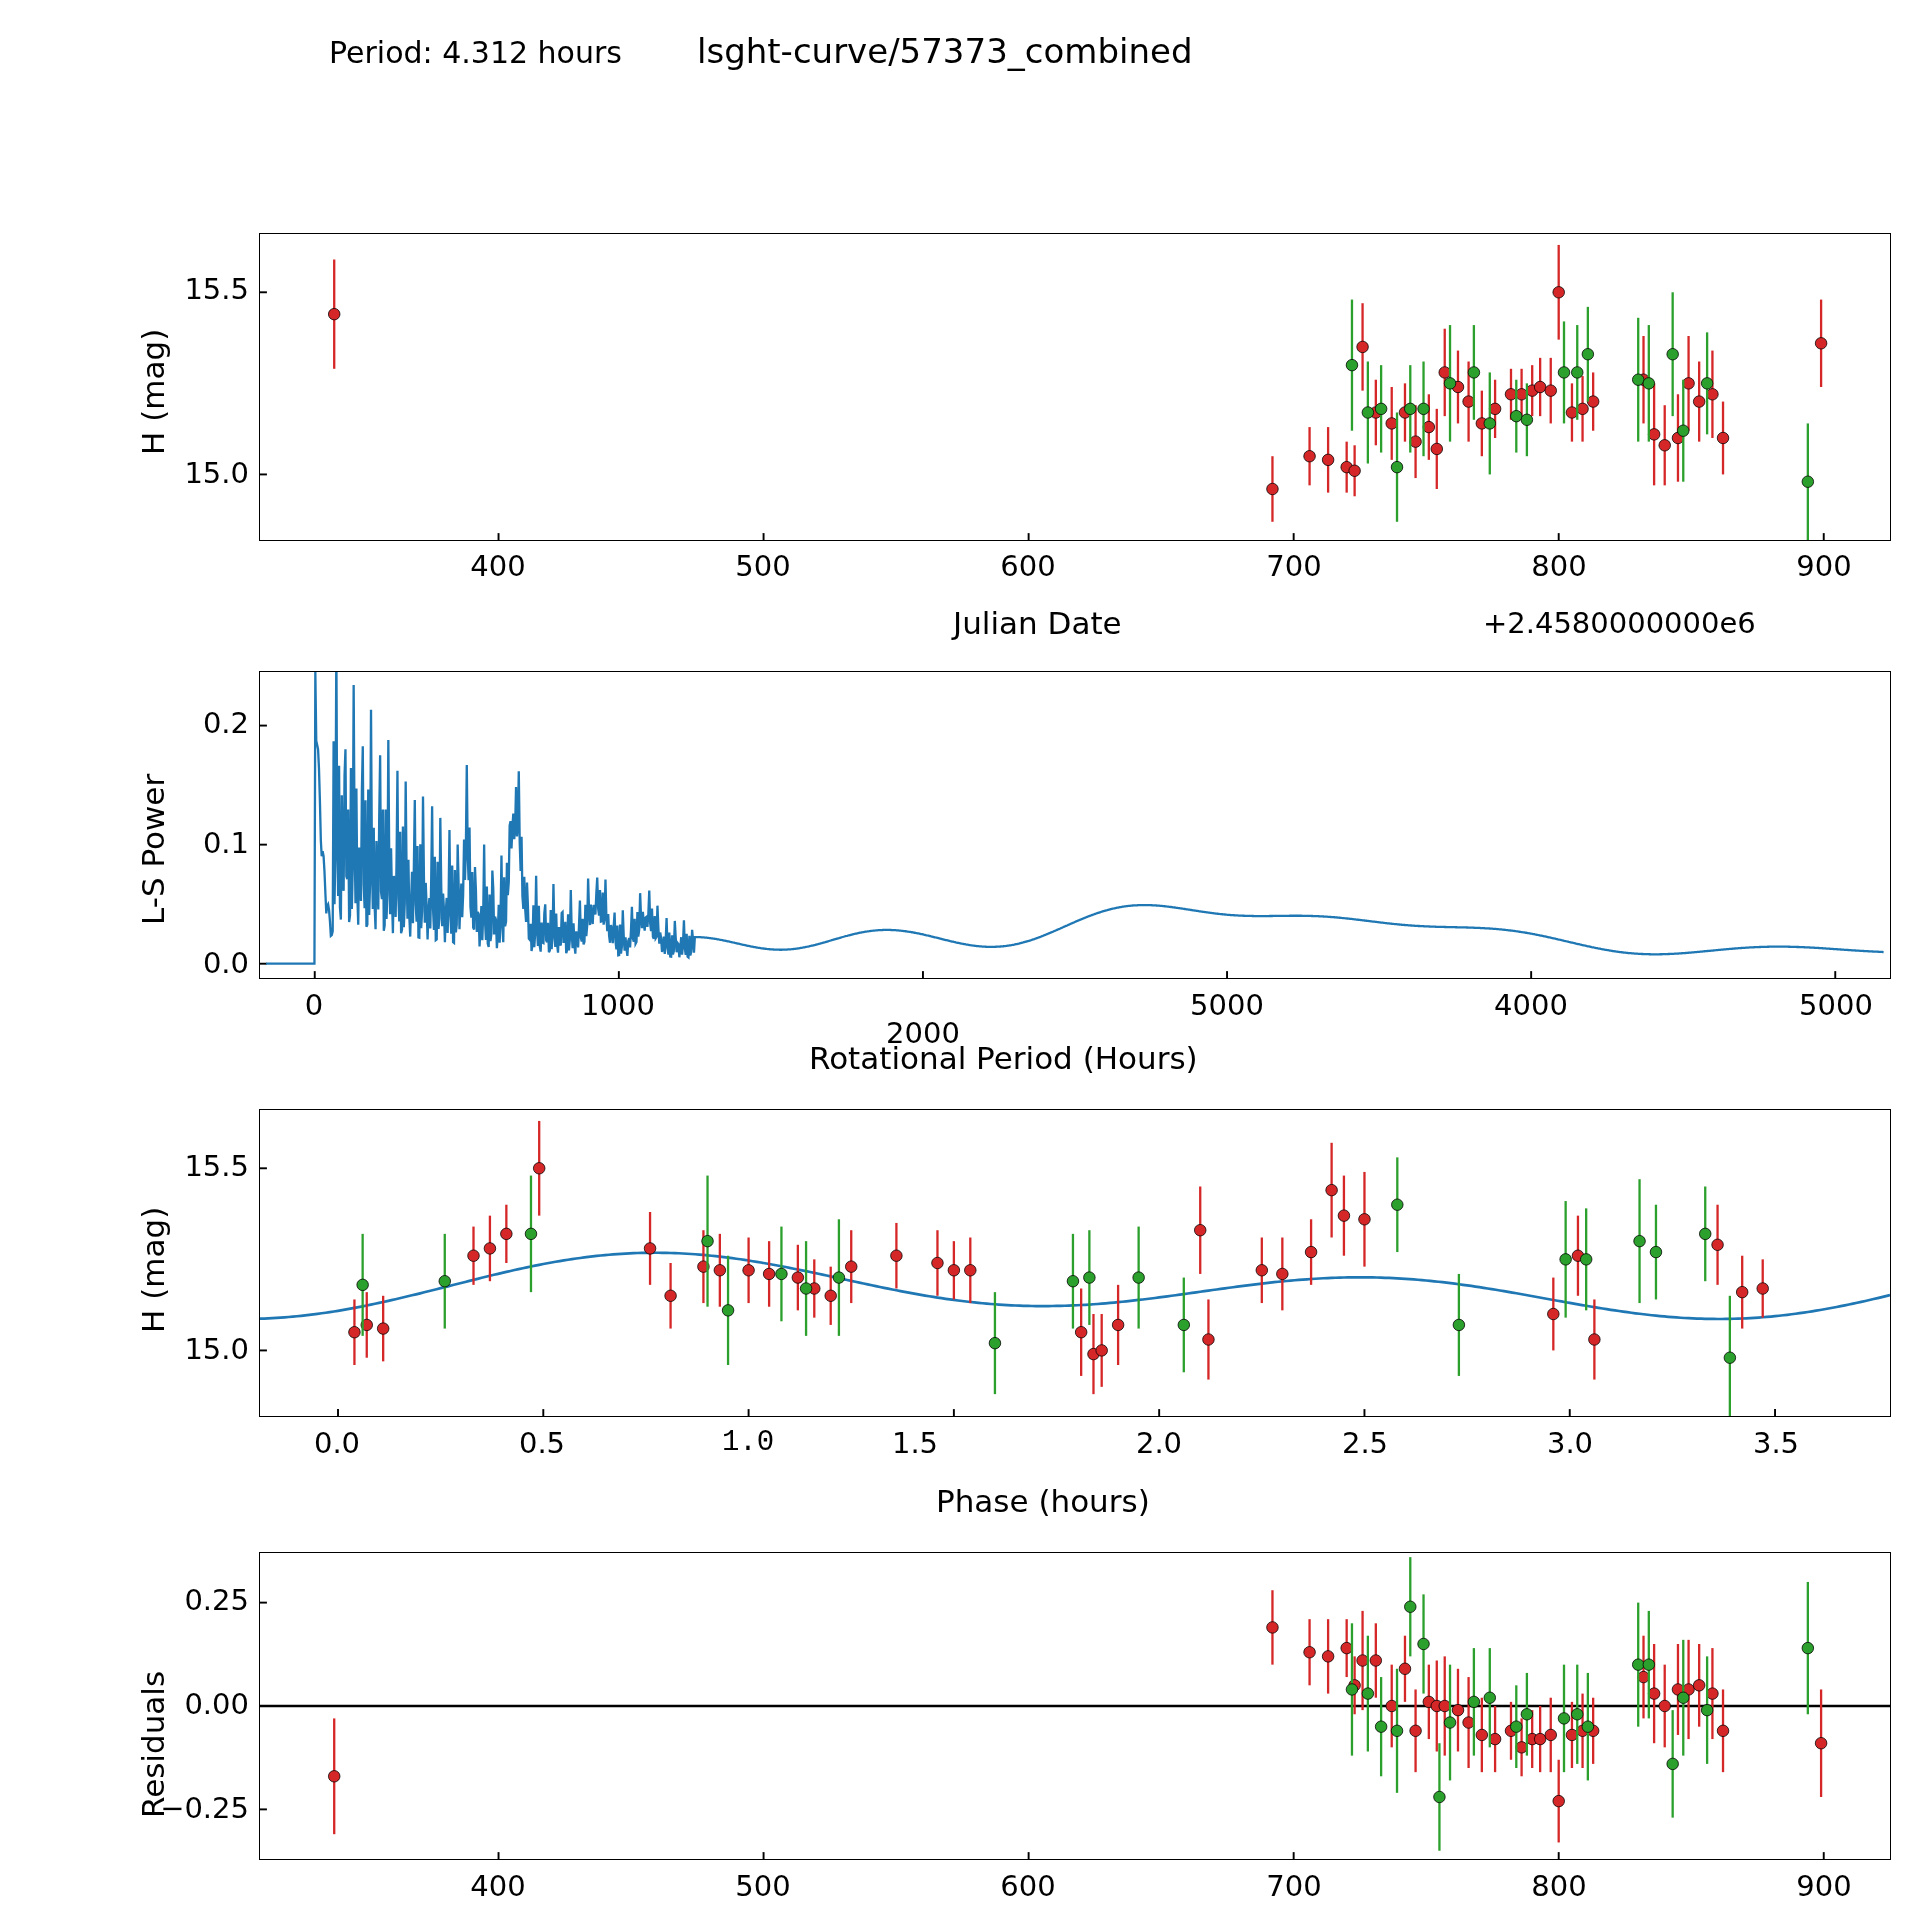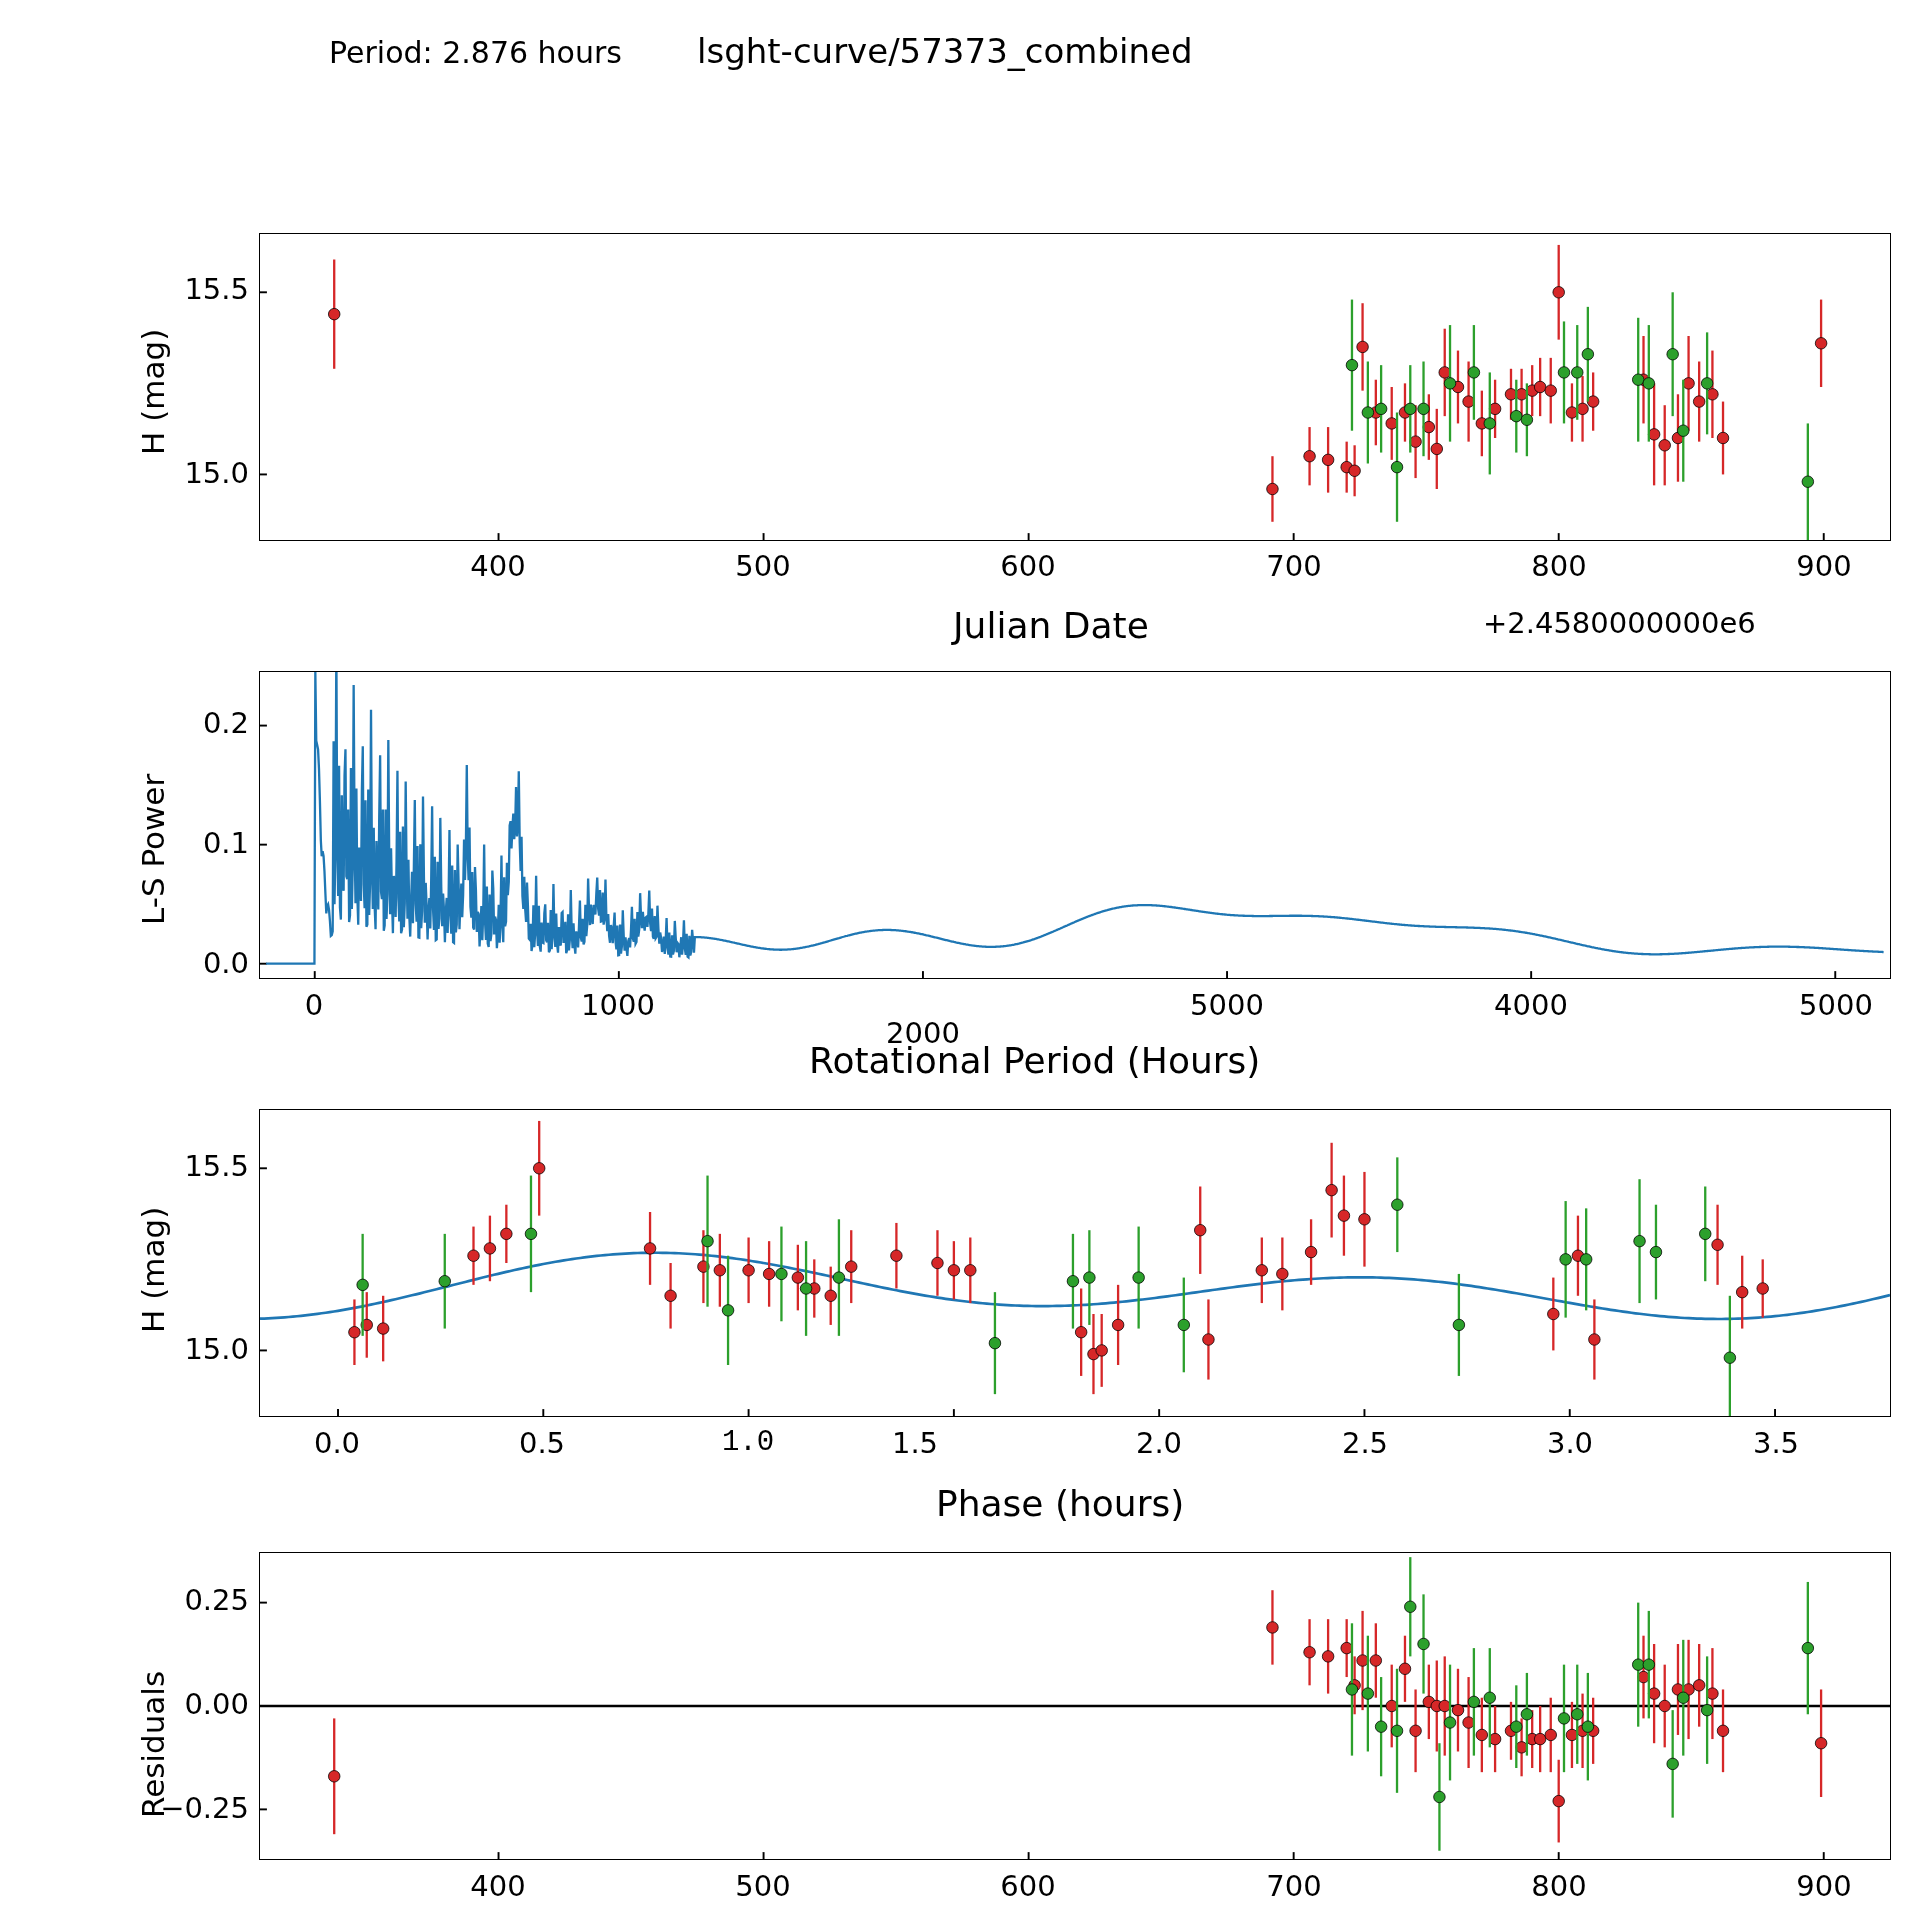--- a/index.html
+++ b/index.html
@@ -6,31 +6,31 @@
   body{width:2080px;height:2080px;font-family:"DejaVu Sans",sans-serif;color:#000;}
   .page{position:relative;width:2080px;height:2080px;}
 
   .title-left{position:absolute;left:329px;top:35px;font-size:30px;color:#000;white-space:nowrap;}
   .title-center{position:absolute;left:697px;top:31px;font-size:34px;color:#000;white-space:nowrap;}
 
   .panel{position:absolute;box-sizing:border-box;border:1.9px solid #000;background:#fff;}
   .plotarea{position:absolute;left:0;top:0;width:100%;height:100%;overflow:hidden;}
   .plotarea svg{position:absolute;left:0;top:0;width:100%;height:100%;}
 
-  .axis-label{position:absolute;font-size:36px;color:#000;white-space:nowrap;}
+  .axis-label{position:absolute;font-size:31px;color:#000;white-space:nowrap;}
   .ylabel{position:absolute;font-size:31px;color:#000;white-space:nowrap;transform-origin:0 0;transform:rotate(-90deg);}
   .tick{position:absolute;font-size:29px;color:#000;white-space:nowrap;}
   .offset-label{position:absolute;font-size:29px;color:#000;white-space:nowrap;}
 </style>
 </head>
 <body>
 
 <div class="page">
 
-  <div class="title-left">Period: 2.876 hours</div>
+  <div class="title-left">Period: 4.312 hours</div>
   <div class="title-center">lsght-curve/57373_combined</div>
 
   <div class="panel" id="panel0" style="left:259px;top:233px;width:1632px;height:308px;">
     <div class="plotarea">
       <svg id="svg0" viewBox="0 0 4236 800" preserveAspectRatio="none">
           <line x1="619.9024390243902" y1="800" x2="619.9024390243902" y2="782" stroke="#000" stroke-width="5"></line>
           <line x1="1308.6829268292684" y1="800" x2="1308.6829268292684" y2="782" stroke="#000" stroke-width="5"></line>
           <line x1="1997.4634146341464" y1="800" x2="1997.4634146341464" y2="782" stroke="#000" stroke-width="5"></line>
           <line x1="2686.2439024390246" y1="800" x2="2686.2439024390246" y2="782" stroke="#000" stroke-width="5"></line>
           <line x1="3375.0243902439024" y1="800" x2="3375.0243902439024" y2="782" stroke="#000" stroke-width="5"></line>

